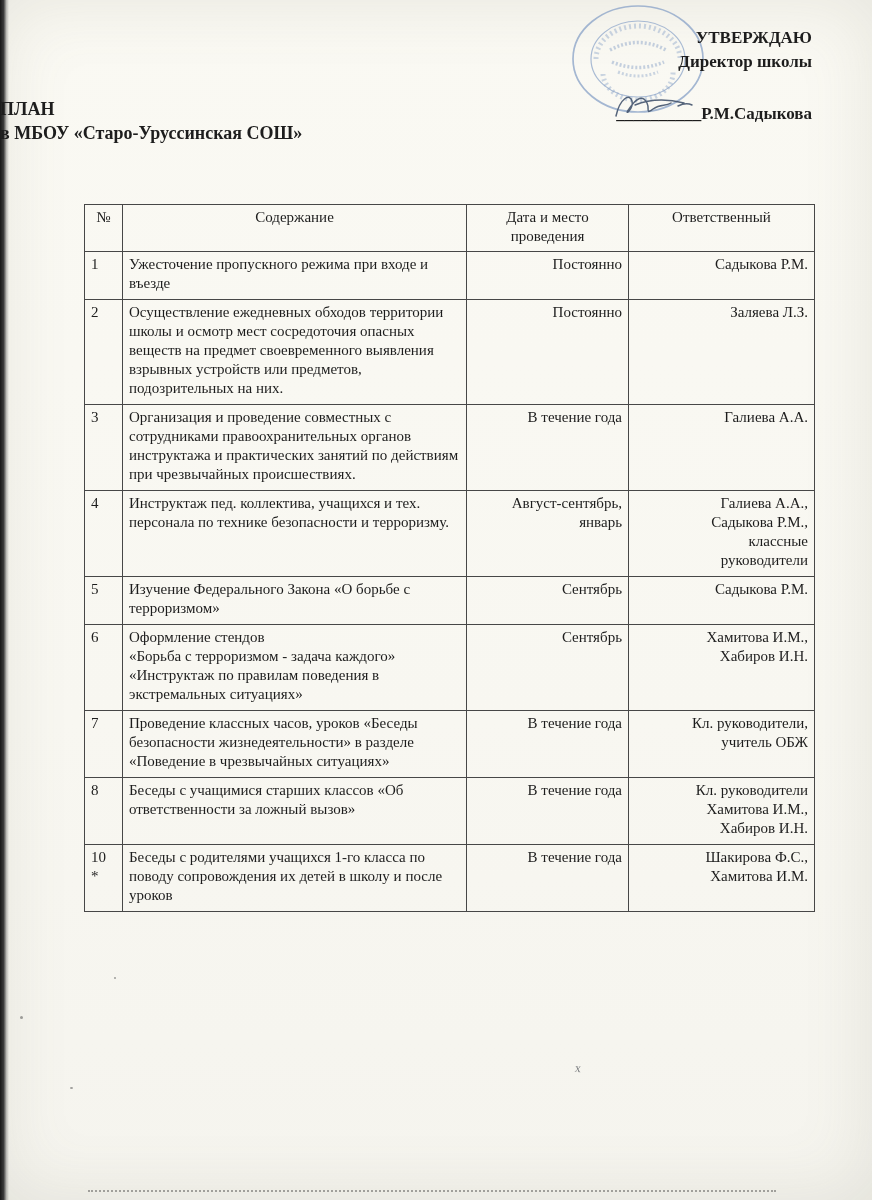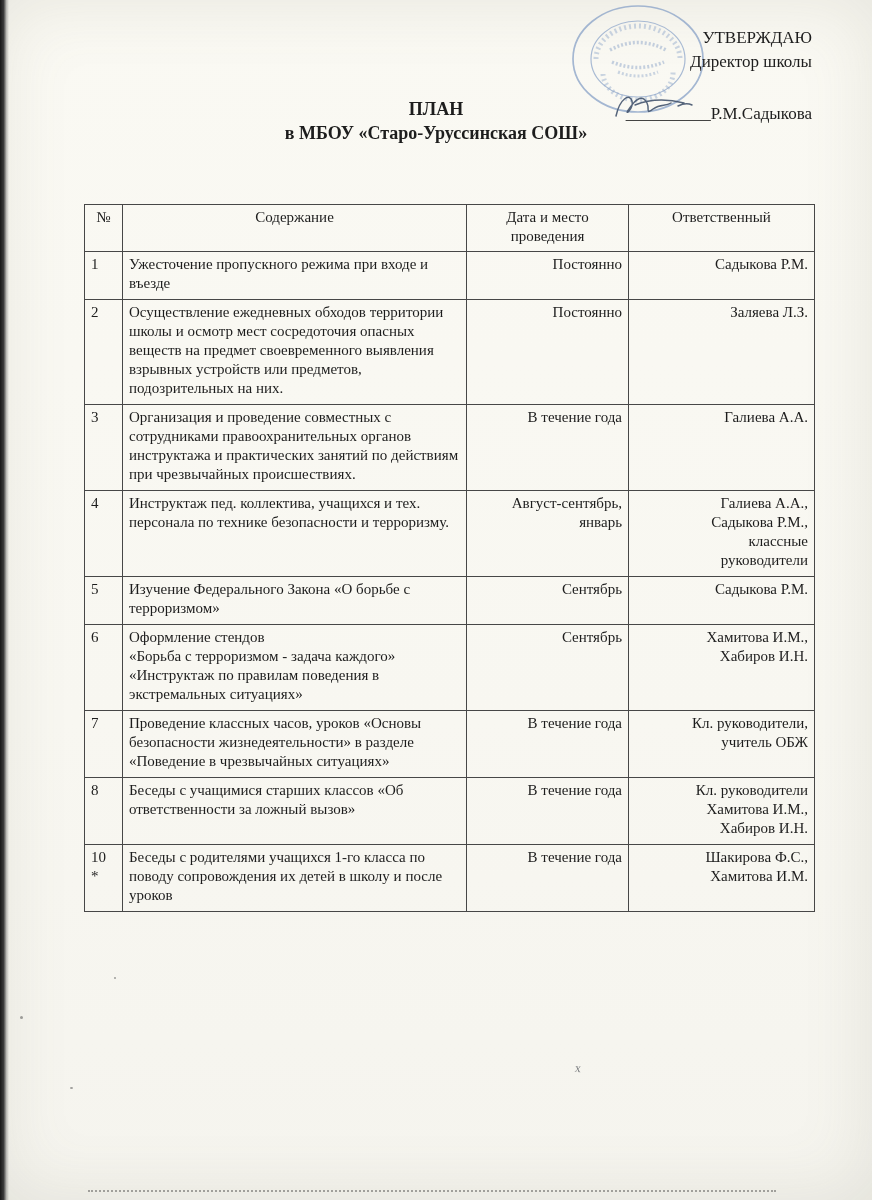--- a/index.html
+++ b/index.html
@@ -27,32 +27,32 @@
   .speck.s2{left:70px;top:1087px;width:3px;height:2px;}
   .speck.s3{left:114px;top:977px;width:2px;height:2px;}
   .stray-mark{
     position:absolute;left:575px;top:1061px;
     font-size:12px;color:#55585e;transform:rotate(8deg);opacity:.8;
   }
 
   
   .approval{
     position:absolute;top:26px;right:60px;width:260px;
-    text-align:right;font-size:17px;line-height:24px;
+    text-align:right;font-size:17px;line-height:24px;font-weight:bold;
   }
   .approval .sign-row{position:relative;white-space:nowrap;margin-top:28px;}
   .signature-svg{position:absolute;right:112px;top:-18px;}
 
   
   .stamp{position:absolute;left:552px;top:2px;pointer-events:none;}
 
   
   .title-block{
     position:absolute;top:98px;left:0;right:0;
-    text-align:center;font-weight:bold;font-size:18px;line-height:23.5px;
+    text-align:left;font-weight:bold;font-size:18px;line-height:23.5px;
   }
 
   
   table.plan{
     position:absolute;left:84px;top:204px;width:730px;
     border-collapse:collapse;table-layout:fixed;
   }
   table.plan th, table.plan td{
     border:1px solid #474747;
     font-size:15px;line-height:19px;
@@ -166,21 +166,21 @@
           <td class="c-num">6</td>
           <td class="c-content">Оформление стендов
 «Борьба с терроризмом - задача каждого»
 «Инструктаж по правилам поведения в экстремальных ситуациях»</td>
           <td class="c-date">Сентябрь</td>
           <td class="c-responsible">Хамитова И.М.,
 Хабиров И.Н.</td>
         </tr>
         <tr>
           <td class="c-num">7</td>
-          <td class="c-content">Проведение классных часов, уроков «Основы безопасности жизнедеятельности» в разделе «Поведение в чрезвычайных ситуациях»</td>
+          <td class="c-content">Проведение классных часов, уроков «Беседы безопасности жизнедеятельности» в разделе «Поведение в чрезвычайных ситуациях»</td>
           <td class="c-date">В течение года</td>
           <td class="c-responsible">Кл. руководители,
 учитель ОБЖ</td>
         </tr>
         <tr>
           <td class="c-num">8</td>
           <td class="c-content">Беседы с учащимися старших классов «Об ответственности за ложный вызов»</td>
           <td class="c-date">В течение года</td>
           <td class="c-responsible">Кл. руководители
 Хамитова И.М.,

